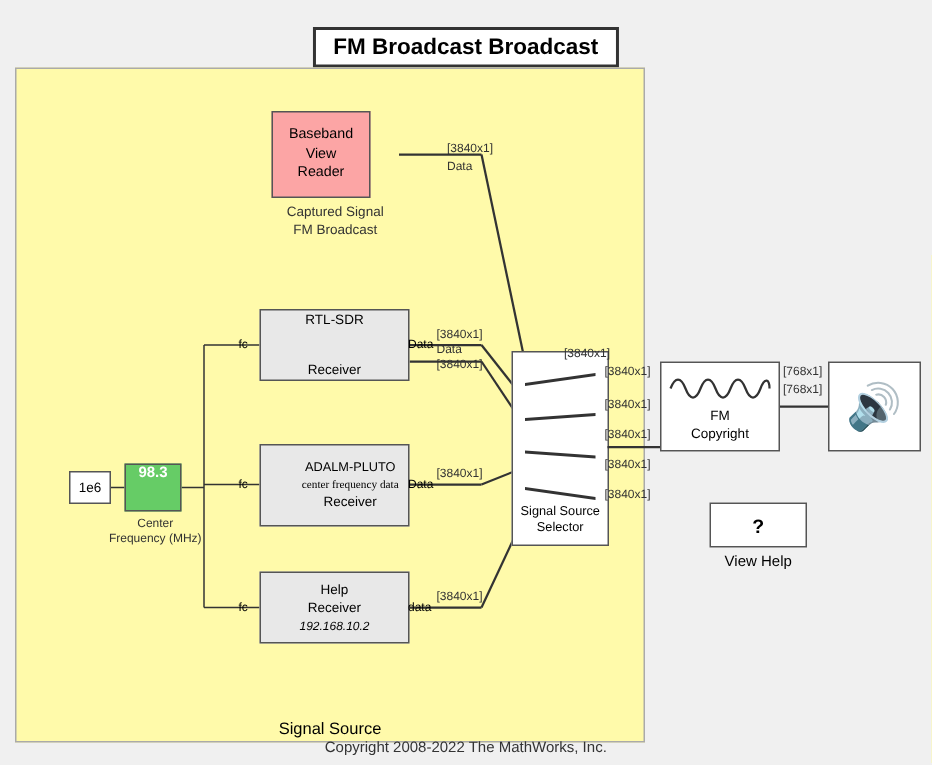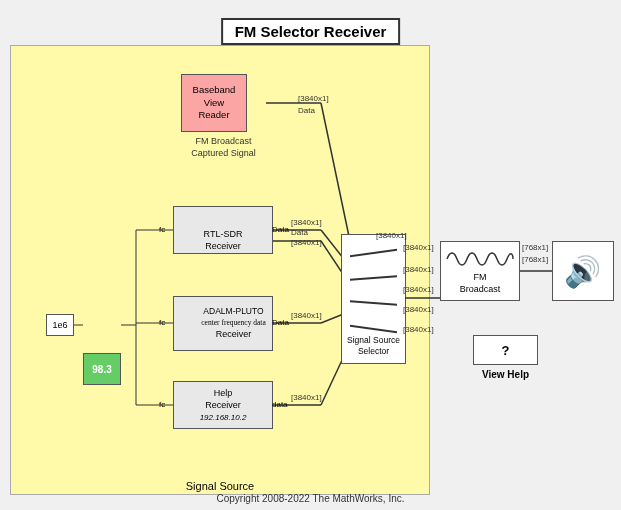--- a/index.html
+++ b/index.html
@@ -83,21 +83,21 @@
       position: absolute;
       left: 162px;
       top: 160px;
       width: 100px;
       height: 48px;
       background: #e8e8e8;
       border: 1.5px solid #555;
       display: flex;
       flex-direction: column;
       align-items: center;
-      justify-content: flex-end;
+      justify-content: space-between;
       text-align: center;
       font-size: 9px;
       line-height: 1.4;
     }
 
     
     .block-adalm {
       position: absolute;
       left: 162px;
       top: 250px;
@@ -151,26 +151,25 @@
     
     .block-983 {
       position: absolute;
       left: 72px;
       top: 263px;
       width: 38px;
       height: 32px;
       background: #66cc66;
       border: 1.5px solid #555;
       display: flex;
-      align-items: center;
+      align-items: flex-start;
       justify-content: center;
       font-size: 10px;
       font-weight: bold;
       color: white;
-      margin-top: 44px;
     }
 
     .label-center-freq {
       position: absolute;
       left: 55px;
       top: 298px;
       width: 75px;
       text-align: center;
       font-size: 8px;
       color: #333;
@@ -272,21 +271,20 @@
       font-weight: bold;
     }
 
     .label-viewhelp {
       position: absolute;
       left: 453px;
       top: 324px;
       width: 85px;
       text-align: center;
       font-size: 10px;
-      font-weight: bold;
     }
 
     
     .wires {
       position: absolute;
       top: 0;
       left: 0;
       width: 420px;
       height: 450px;
       pointer-events: none;
@@ -305,21 +303,21 @@
       left: 0;
       width: 100%;
       text-align: center;
       font-size: 10px;
       color: #333;
     }
   </style>
 </head>
 <body>
 
-<div class="page-title">FM Selector Receiver</div>
+<div class="page-title">FM Broadcast Broadcast</div>
 
 <div class="main-area">
 
   <div class="signal-source-box">
 
     <svg class="wires">
 
       <line x1="255" y1="57" x2="310" y2="57" stroke="#333" stroke-width="1.5"></line>
       <line x1="310" y1="57" x2="340" y2="200" stroke="#333" stroke-width="1.5"></line>
 
@@ -349,22 +347,22 @@
 
     </svg>
 
     <div class="block-baseband">
       <span>Baseband</span>
       <span>View</span>
       <span>Reader</span>
     </div>
 
     <div class="label-captured">
+      <div>Captured Signal</div>
       <div>FM Broadcast</div>
-      <div>Captured Signal</div>
     </div>
 
     <div class="dim-label" style="left:287px; top:48px;">[3840x1]</div>
     <div class="dim-label" style="left:287px; top:60px;">Data</div>
 
     <div class="block-rtlsdr">
       <span>RTL-SDR</span>
       <span>Receiver</span>
     </div>
 
@@ -396,20 +394,24 @@
     <div class="dim-label" style="left:280px; top:347px;">[3840x1]</div>
 
     <div class="block-1e6">
       <span>1e6</span>
     </div>
 
     <div class="block-983">
       <span>98.3</span>
     </div>
 
+    <div class="label-center-freq">
+      <div>Center</div>
+      <div>Frequency (MHz)</div>
+    </div>
 
     <div class="block-selector">
       <div class="selector-lines">
         <div class="selector-line"></div>
         <div class="selector-line" style="transform:skewY(-4deg)"></div>
         <div class="selector-line" style="transform:skewY(4deg)"></div>
         <div class="selector-line" style="transform:skewY(8deg)"></div>
       </div>
       <span style="font-size:8.5px; text-align:center; line-height:1.3; z-index:1;">Signal Source<br>Selector</span>
     </div>
@@ -435,21 +437,21 @@
   <div class="dim-label" style="left:393px; top:260px;">[3840x1]</div>
   <div class="dim-label" style="left:393px; top:280px;">[3840x1]</div>
 
   <div class="block-fm-broadcast">
     <svg class="fm-wave" viewBox="0 0 70 25">
 
       <path d="M2,12 C5,4 9,4 12,12 C15,20 19,20 22,12 C25,4 29,4 32,12 C35,20 39,20 42,12 C45,4 49,4 52,12 C55,20 59,20 62,12 C65,4 68,6 68,12" fill="none" stroke="#333" stroke-width="1.5"></path>
     </svg>
     <div style="font-size:9px; text-align:center; line-height:1.3;">
       <span>FM</span><br>
-      <span>Broadcast</span>
+      <span>Copyright</span>
     </div>
   </div>
 
   <div class="dim-label" style="left:512px; top:198px;">[768x1]</div>
   <div class="dim-label" style="left:512px; top:210px;">[768x1]</div>
 
   <div class="block-speaker">
     <span class="speaker-icon">🔊</span>
   </div>
 

